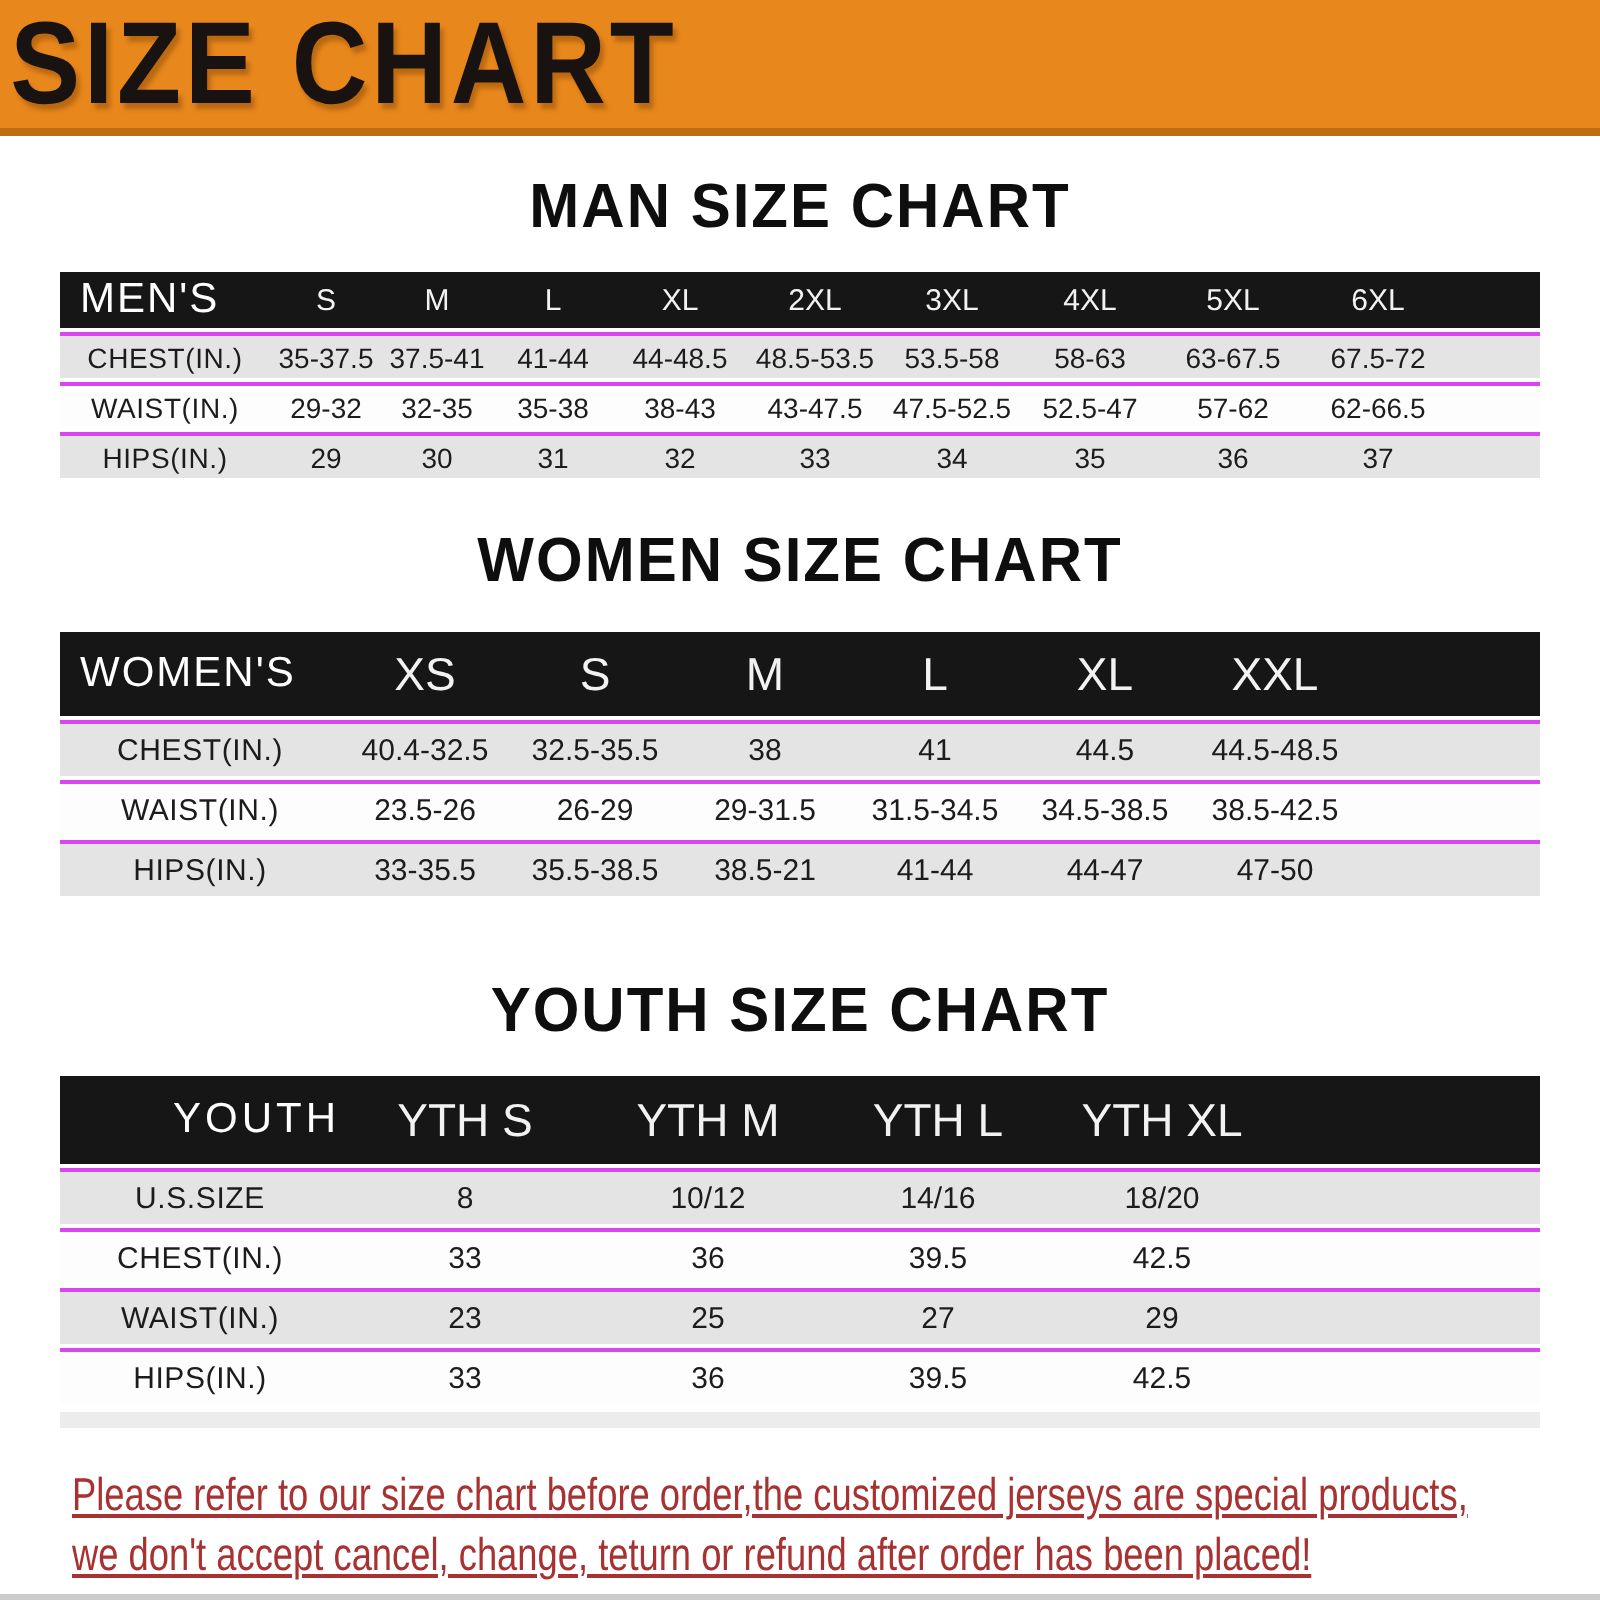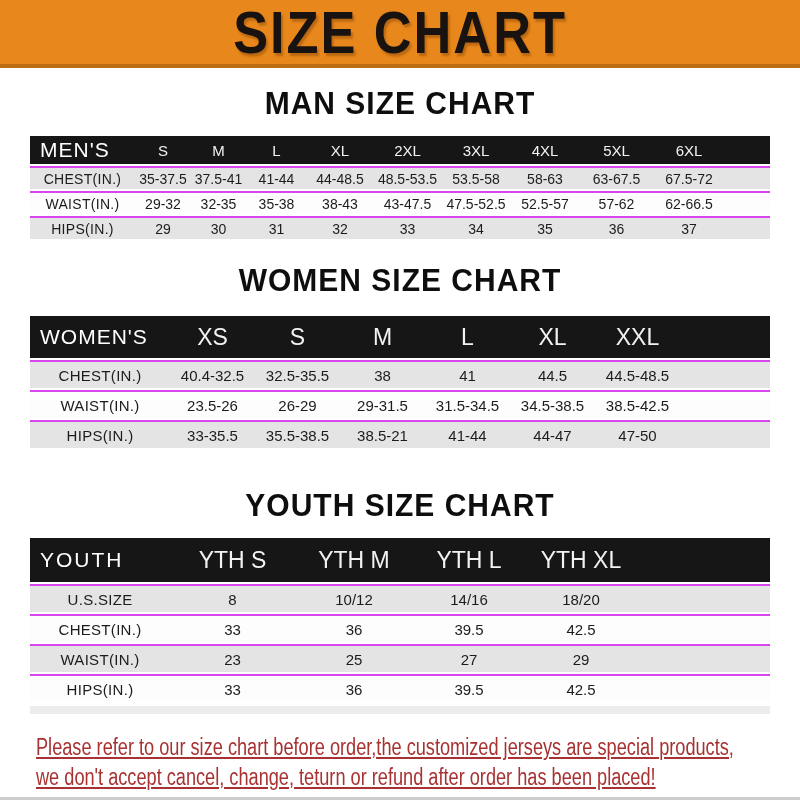--- a/index.html
+++ b/index.html
@@ -9,21 +9,21 @@
     position: relative; overflow: hidden;
     font-family: "Liberation Sans", "DejaVu Sans", sans-serif;
     color: var(--text_dark, #1c1c1c);
   }
 
   
   .banner {
     height: 68px;
     background: var(--banner_bg, #E8871B);
     border-bottom: 4px solid var(--banner_border, #BE6D12);
-    display: flex; align-items: center; justify-content: center;
+    display: flex; align-items: center; justify-content: flex-start;
   }
   .banner-title {
     font-size: 54px; font-weight: bold; letter-spacing: 2px;
     color: #181210;
     transform: scale(0.97, 1.08);
     text-shadow: 2px 3px 2px rgba(100,50,0,0.35);
     white-space: nowrap;
   }
 
   
@@ -53,21 +53,21 @@
     border-bottom: 2px solid #ffffff;
   }
   .men   .thead { height: 30px; }
   .women .thead { height: 44px; }
   .youth .thead { height: 46px; }
 
   .hlabel {
     font-weight: normal; font-size: 21px; letter-spacing: 1px;
     padding-left: 10px; color: #ffffff; white-space: nowrap;
   }
-  .youth .hlabel { letter-spacing: 2px; }
+  .youth .hlabel { letter-spacing: 2px; text-align: right; }
   .hcol { text-align: center; font-size: 15px; color: #f2f2f2; }
   .women .hcol, .youth .hcol { font-size: 23px; }
 
   .data {
     border-top: 2px solid #d946ef; border-bottom: 2px solid #ffffff;
     color: #1c1c1c;
   }
   .men   .data { height: 25px; font-size: 14px; }
   .women .data, .youth .data { height: 30px; font-size: 15px; }
   .gray  { background: var(--row_gray, #E4E4E4); }
@@ -127,21 +127,21 @@
     <div class="cell">67.5-72</div>
   </div>
   <div class="trow data white">
     <div class="cell rlabel">WAIST(IN.)</div>
     <div class="cell">29-32</div>
     <div class="cell">32-35</div>
     <div class="cell">35-38</div>
     <div class="cell">38-43</div>
     <div class="cell">43-47.5</div>
     <div class="cell">47.5-52.5</div>
-    <div class="cell">52.5-57</div>
+    <div class="cell">52.5-47</div>
     <div class="cell">57-62</div>
     <div class="cell">62-66.5</div>
   </div>
   <div class="trow data gray">
     <div class="cell rlabel">HIPS(IN.)</div>
     <div class="cell">29</div>
     <div class="cell">30</div>
     <div class="cell">31</div>
     <div class="cell">32</div>
     <div class="cell">33</div>

